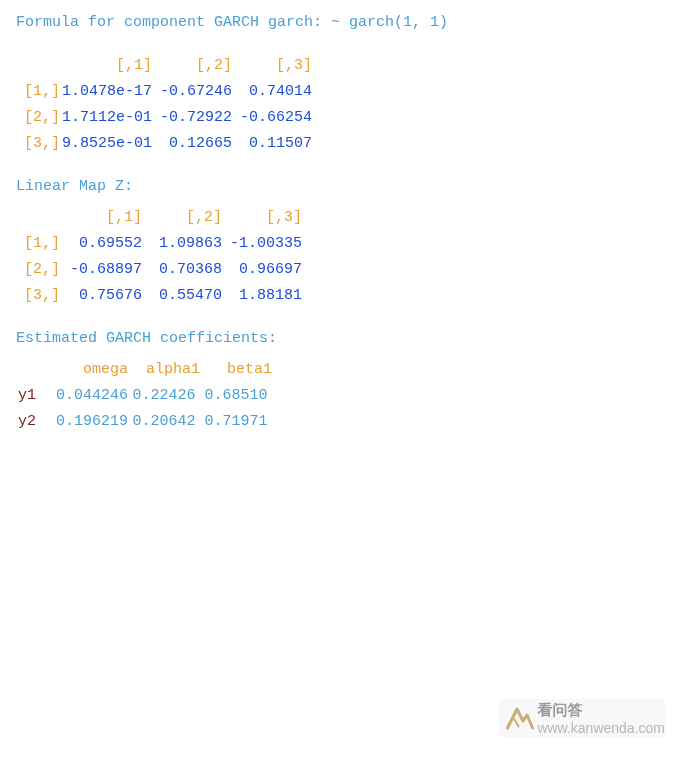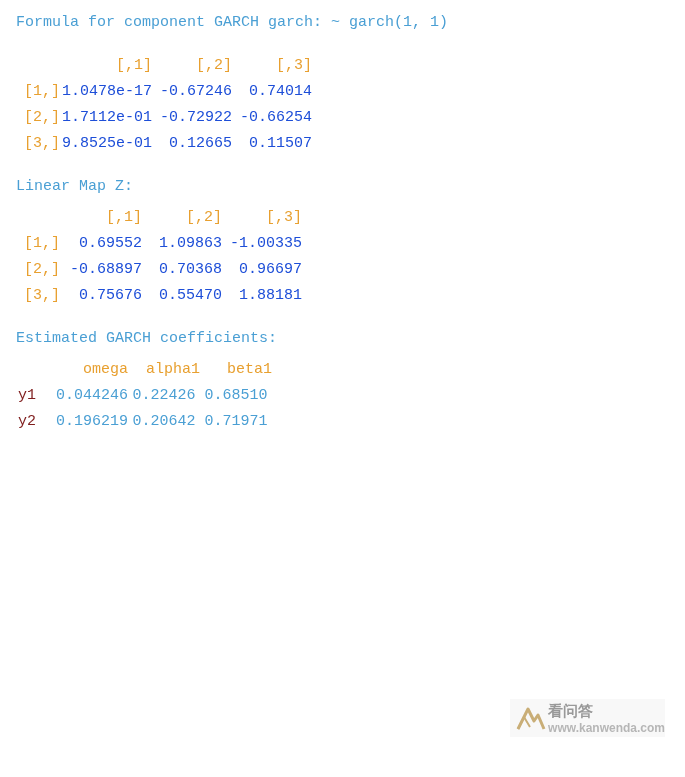--- a/index.html
+++ b/index.html
@@ -214,16 +214,16 @@
 </div>
 
 <div class="watermark">
   <div class="watermark-box">
     <svg width="38" height="38" viewBox="0 0 38 38">
       <path d="M8 30 L18 10 L24 22 L28 16 L34 30" stroke="#c0a060" stroke-width="3" fill="none" stroke-linejoin="round"></path>
       <path d="M8 30 L14 18 L20 28" stroke="#c0a060" stroke-width="2" fill="none" stroke-linejoin="round"></path>
     </svg>
     <div style="display:flex;flex-direction:column;">
       <span class="watermark-text" style="font-size:15px;font-weight:bold;color:#888;">看问答</span>
-      <span class="watermark-text" style="font-size:12px;color:#aaa;font-weight:bold;">www.kanwenda.com</span>
+      <span class="watermark-text" style="font-size:14px;color:#aaa;">www.kanwenda.com</span>
     </div>
   </div>
 </div>
 
 </body></html>

